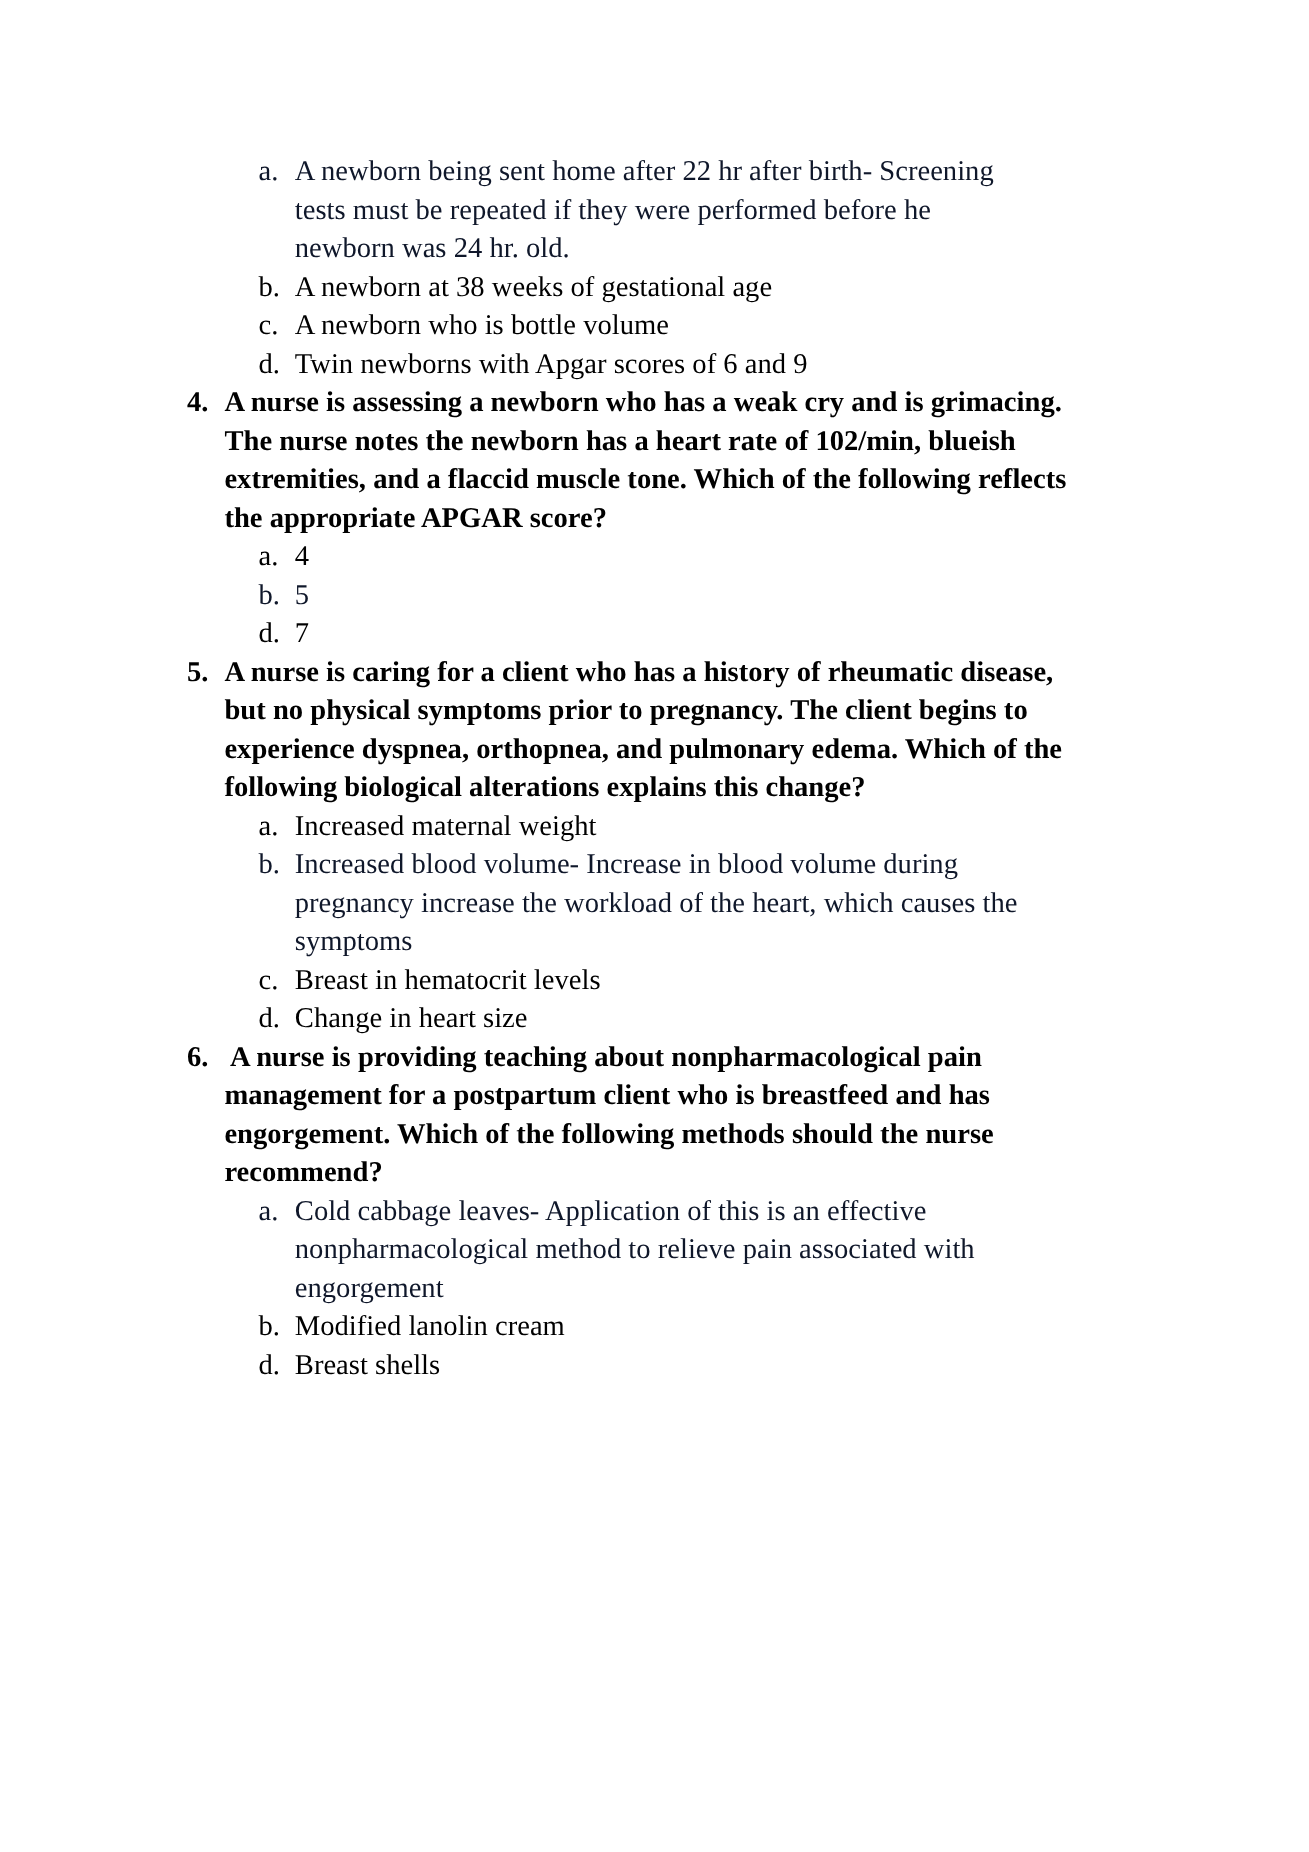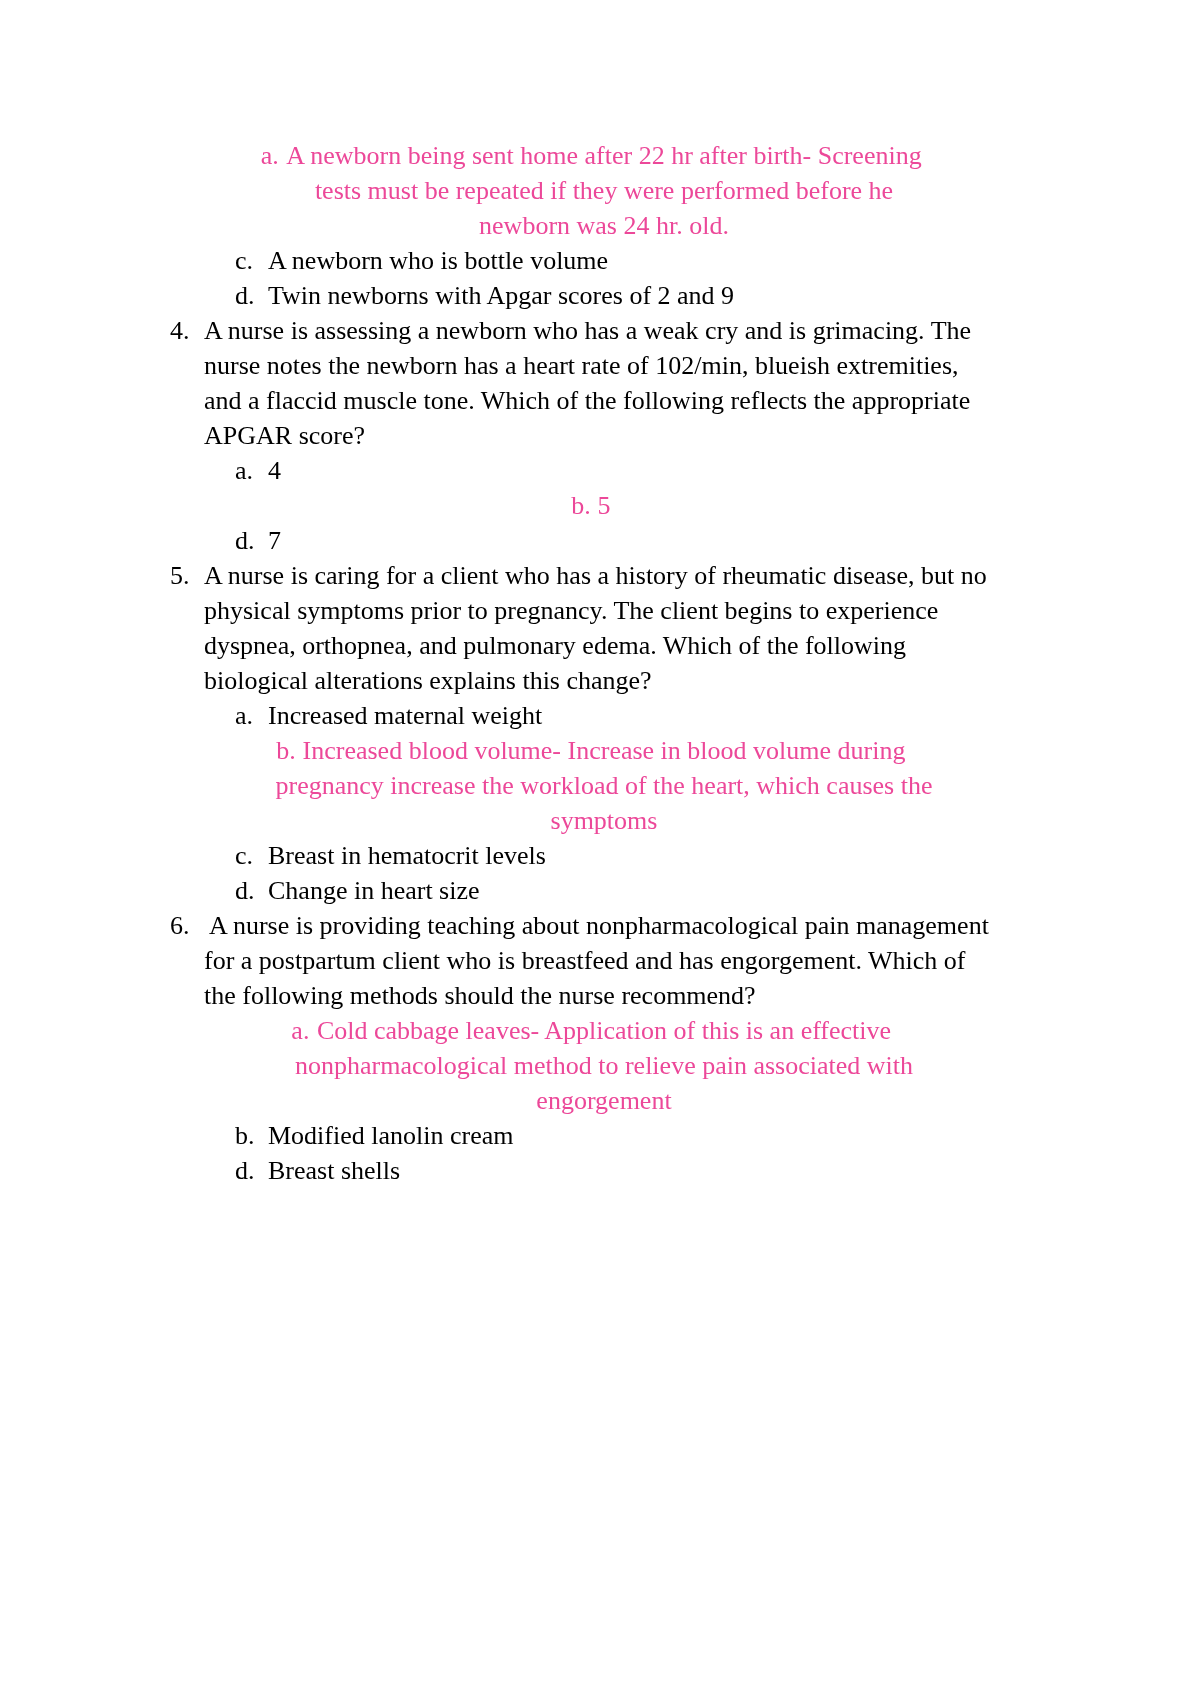--- a/index.html
+++ b/index.html
@@ -21,20 +21,21 @@
   .doc-content {
     position: absolute;
     top: 138px;
     left: 170px;
     width: 800px;
   }
   .question {
     padding-left: 34px;
     text-indent: -34px;
     width: 790px;
+    font-weight: bold;
   }
   .q-num {
     display: inline-block;
     width: 34px;
     text-indent: 0;
     vertical-align: top;
   }
   .q-text {
     text-indent: 0;
   }
@@ -50,33 +51,33 @@
   .opt-letter {
     display: inline-block;
     width: 33px;
     text-indent: 0;
     vertical-align: top;
   }
   .opt-text {
     text-indent: 0;
   }
   .highlighted {
-    color: #ec4899;
-    text-align: center;
+    color: #0f172a;
   }
 </style>
 </head>
 <body>
 
 <div class="page">
   <div class="doc-content" id="doc-content">
       <div class="options">
         <div class="option highlighted"><span class="opt-letter">a.</span><span class="opt-text">A newborn being sent home after 22 hr after birth- Screening tests must be repeated if they were performed before he newborn was 24 hr. old.</span></div>
+        <div class="option"><span class="opt-letter">b.</span><span class="opt-text">A newborn at 38 weeks of gestational age</span></div>
         <div class="option"><span class="opt-letter">c.</span><span class="opt-text">A newborn who is bottle volume</span></div>
-        <div class="option"><span class="opt-letter">d.</span><span class="opt-text">Twin newborns with Apgar scores of 2 and 9</span></div>
+        <div class="option"><span class="opt-letter">d.</span><span class="opt-text">Twin newborns with Apgar scores of 6 and 9</span></div>
       </div>
       <div class="question"><span class="q-num">4.</span><span class="q-text">A nurse is assessing a newborn who has a weak cry and is grimacing. The nurse notes the newborn has a heart rate of 102/min, blueish extremities, and a flaccid muscle tone. Which of the following reflects the appropriate APGAR score?</span></div>
       <div class="options">
         <div class="option"><span class="opt-letter">a.</span><span class="opt-text">4</span></div>
         <div class="option highlighted"><span class="opt-letter">b.</span><span class="opt-text">5</span></div>
         <div class="option"><span class="opt-letter">d.</span><span class="opt-text">7</span></div>
       </div>
       <div class="question"><span class="q-num">5.</span><span class="q-text">A nurse is caring for a client who has a history of rheumatic disease, but no physical symptoms prior to pregnancy. The client begins to experience dyspnea, orthopnea, and pulmonary edema. Which of the following biological alterations explains this change?</span></div>
       <div class="options">
         <div class="option"><span class="opt-letter">a.</span><span class="opt-text">Increased maternal weight</span></div>

